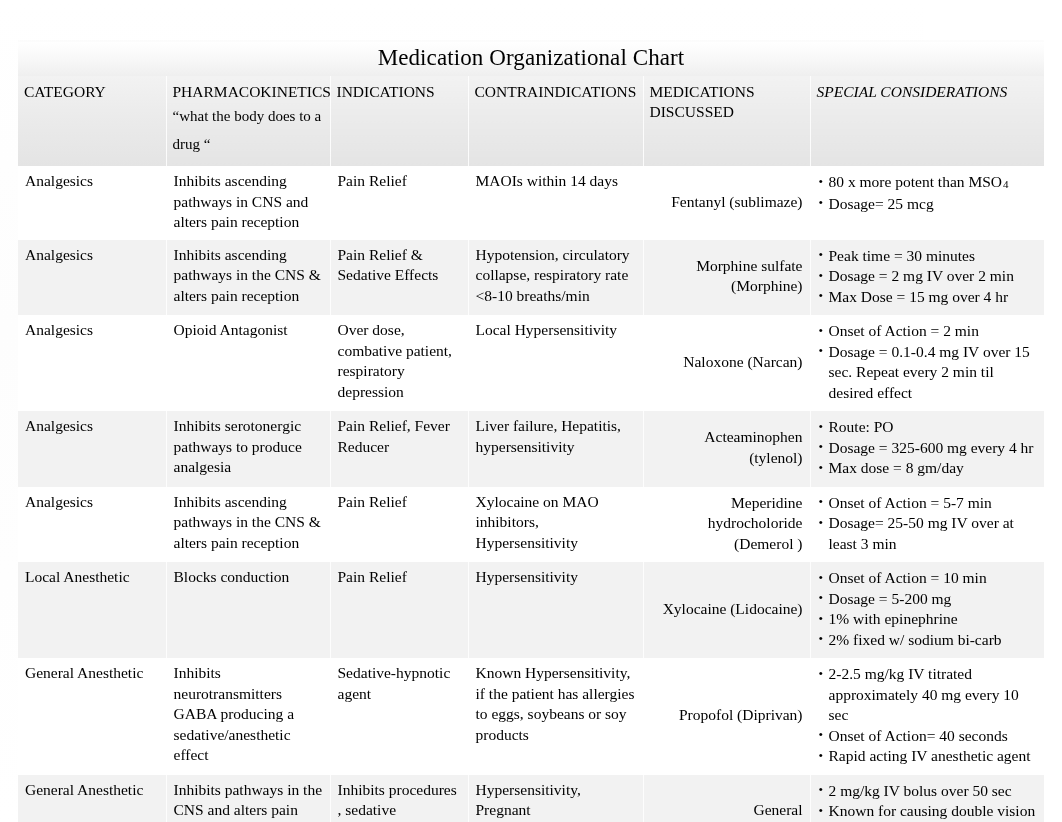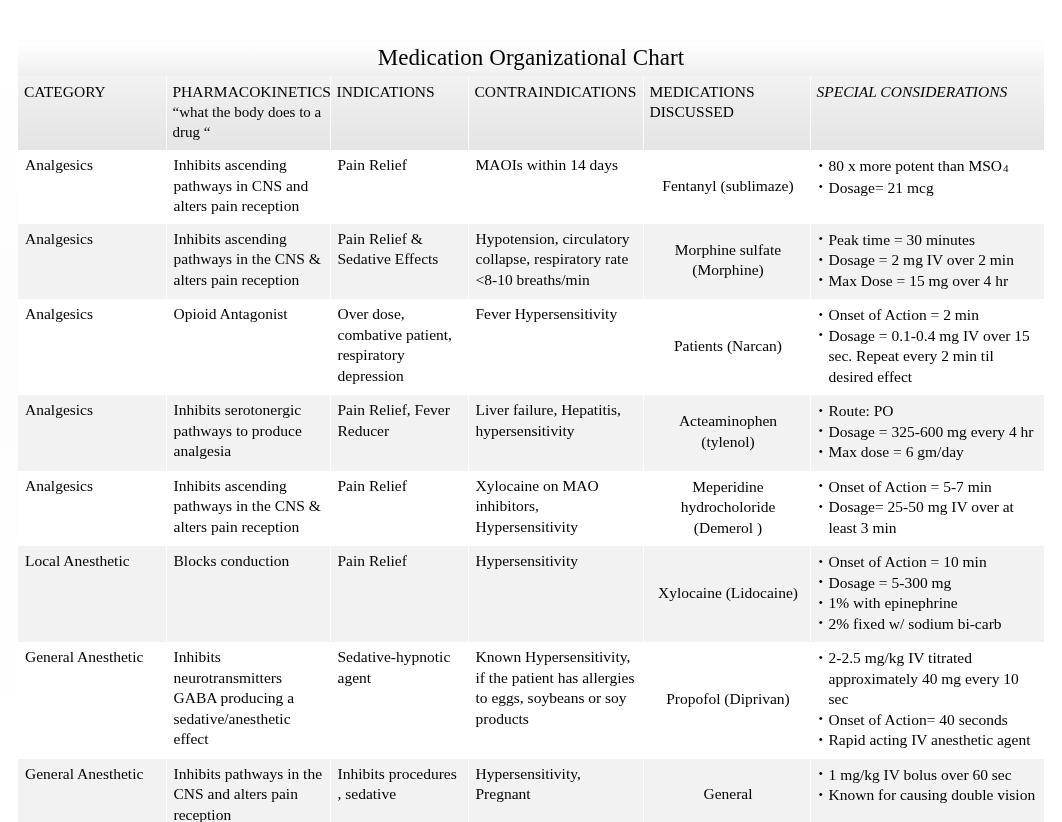--- a/index.html
+++ b/index.html
@@ -75,41 +75,41 @@
     padding: 6px 6px 8px 6px;
     background: linear-gradient(180deg, #f2f2f2 0%, #ebebeb 45%, #e4e4e4 100%);
     border-right: 1px solid rgba(255,255,255,0.85);
   }
   thead th:last-child { border-right: none; font-style: italic; }
 
   thead th .hdr-main { display: block; }
   thead th .hdr-sub {
     display: block;
     font-size: 15px;
-    line-height: 20px;
+    line-height: 28px;
     text-transform: none;
     font-family: Liberation Serif, serif;
   }
 
   tbody td {
     font-size: 15.5px;
     line-height: 20.5px;
     vertical-align: top;
     padding: 5px 7px 7px 7px;
     border-right: 1px solid rgba(255,255,255,0.8);
   }
   tbody td:last-child { border-right: none; }
 
   tbody tr.odd td  { background: #ffffff; }
   tbody tr.even td { background: #f2f2f2; }
 
   
   td.meds {
     vertical-align: middle;
-    text-align: center;
+    text-align: right;
     padding-left: 10px;
   }
 
   .para { margin: 0; }
 
   ul.bullets {
     list-style: none;
     margin: 1px;
     padding: 0;
   }
@@ -192,21 +192,21 @@
             </td>
             <td>
               <p class="para">MAOIs within 14 days</p>
             </td>
             <td class="meds">
               <p class="para">Fentanyl (sublimaze)</p>
             </td>
             <td>
               <ul class="bullets">
                 <li>80 x more potent than MSO<sub class="sm">4</sub></li>
-                <li>Dosage= 21 mcg</li>
+                <li>Dosage= 25 mcg</li>
               </ul>
             </td>
           </tr>
           <tr class="even">
             <td>
               <p class="para">Analgesics</p>
             </td>
             <td>
               <p class="para">Inhibits ascending pathways in the CNS &amp; alters pain reception</p>
             </td>
@@ -231,24 +231,24 @@
             <td>
               <p class="para">Analgesics</p>
             </td>
             <td>
               <p class="para">Opioid Antagonist</p>
             </td>
             <td>
               <p class="para">Over dose, combative patient, respiratory depression</p>
             </td>
             <td>
-              <p class="para">Fever Hypersensitivity</p>
-            </td>
-            <td class="meds">
-              <p class="para">Patients (Narcan)</p>
+              <p class="para">Local Hypersensitivity</p>
+            </td>
+            <td class="meds">
+              <p class="para">Naloxone (Narcan)</p>
             </td>
             <td>
               <ul class="bullets">
                 <li>Onset of Action = 2 min</li>
                 <li> Dosage = 0.1-0.4 mg IV over 15 sec. Repeat every 2 min til desired effect</li>
               </ul>
             </td>
           </tr>
           <tr class="even">
             <td>
@@ -263,21 +263,21 @@
             <td>
               <p class="para">Liver failure, Hepatitis, hypersensitivity</p>
             </td>
             <td class="meds">
               <p class="para">Acteaminophen (tylenol)</p>
             </td>
             <td>
               <ul class="bullets">
                 <li>Route: PO</li>
                 <li>Dosage = 325-600 mg every 4 hr</li>
-                <li>Max dose = 6 gm/day</li>
+                <li>Max dose = 8 gm/day</li>
               </ul>
             </td>
           </tr>
           <tr class="odd">
             <td>
               <p class="para">Analgesics</p>
             </td>
             <td>
               <p class="para">Inhibits ascending pathways in the CNS &amp; alters pain reception</p>
             </td>
@@ -309,21 +309,21 @@
             </td>
             <td>
               <p class="para">Hypersensitivity</p>
             </td>
             <td class="meds">
               <p class="para">Xylocaine (Lidocaine)</p>
             </td>
             <td>
               <ul class="bullets">
                 <li>Onset of Action = 10 min</li>
-                <li>Dosage = 5-300 mg</li>
+                <li>Dosage = 5-200 mg</li>
                 <li>1% with epinephrine</li>
                 <li>2% fixed w/ sodium bi-carb</li>
               </ul>
             </td>
           </tr>
           <tr class="odd">
             <td>
               <p class="para">General Anesthetic</p>
             </td>
             <td>
@@ -357,21 +357,21 @@
               <p class="para">Inhibits procedures , sedative</p>
             </td>
             <td>
               <p class="para">Hypersensitivity, Pregnant</p>
             </td>
             <td class="meds">
               <p class="para">General</p>
             </td>
             <td>
               <ul class="bullets">
-                <li>1 mg/kg IV bolus over 60 sec</li>
+                <li>2 mg/kg IV bolus over 50 sec</li>
                 <li>Known for causing double vision</li>
               </ul>
             </td>
           </tr>
           <tr class="odd">
             <td></td>
             <td></td>
             <td></td>
             <td></td>
             <td class="meds"></td>

